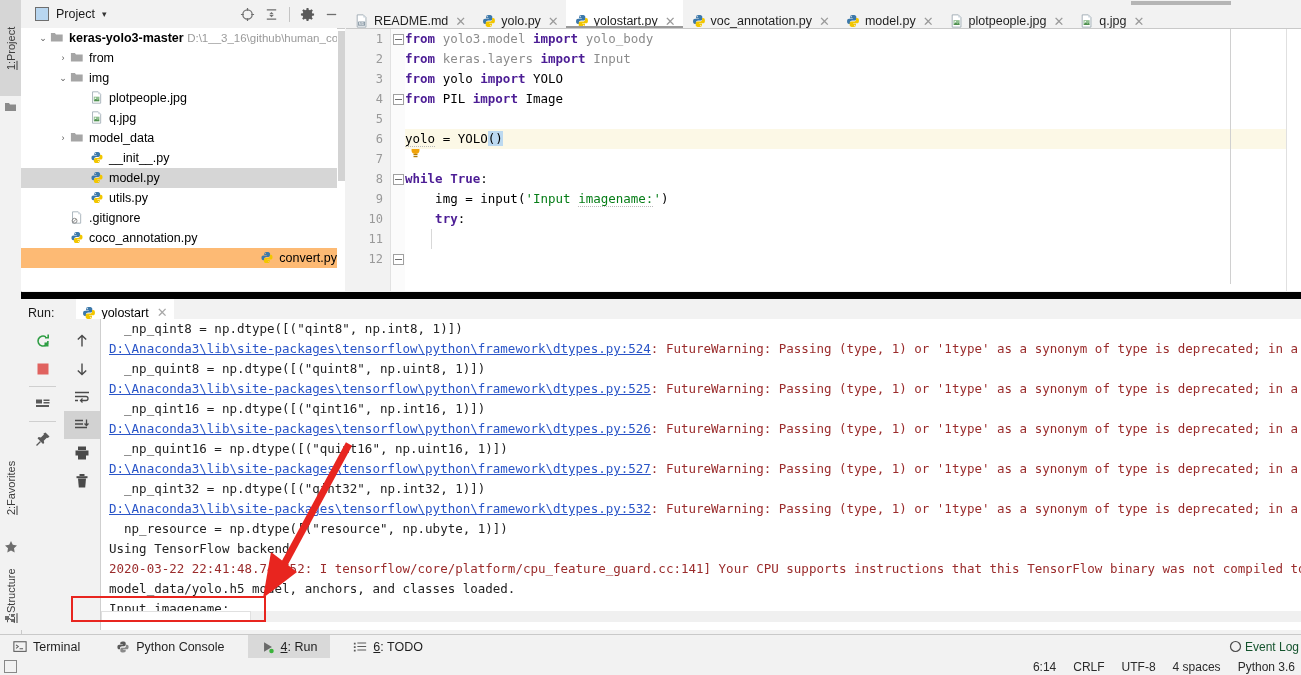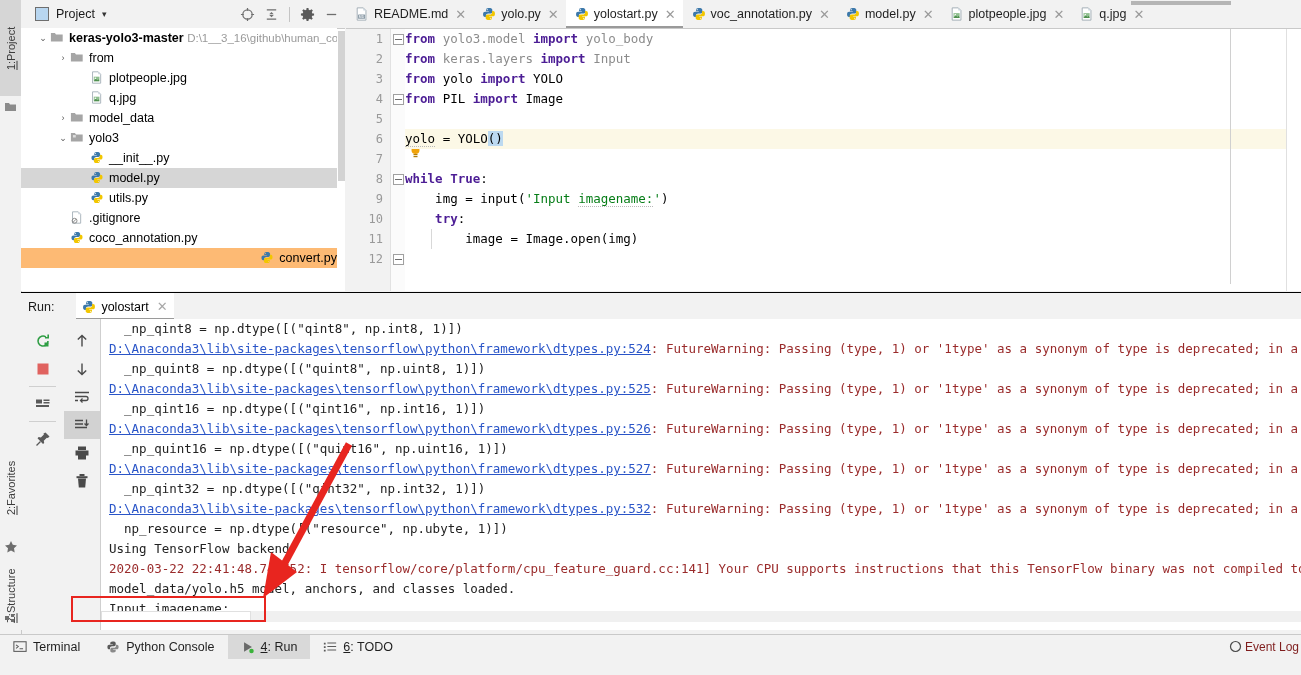--- a/index.html
+++ b/index.html
@@ -62,21 +62,21 @@
   }
   .projscroll .thumb{position:absolute;left:1px;top:2px;width:7px;height:150px;background:#d3d3d3;border-radius:0;}
 
   
   .editorwrap{position:absolute;left:346px;top:0;width:955px;height:291px;background:#fff;}
   .tabbar{
     position:absolute;left:0;top:0;width:955px;height:28px;
     background:#f2f2f2;border-bottom:1px solid #c9c9c9;display:flex;align-items:stretch;
   }
   .tab{
-    display:flex;align-items:center;padding:0 7px 0 9px;height:28px;
+    display:flex;align-items:flex-end;padding:0 7px 0 9px;height:28px;
     font-size:12.5px;color:#1f1f1f;white-space:nowrap;position:relative;
   }
   .tab.active{background:#fff;}
   .tab.active:after{content:"";position:absolute;left:0;bottom:0;width:100%;height:2px;background:#9a9a9a;}
   .tab .tabicon{width:14px;height:14px;margin-right:5px;flex:none;}
   .tab .x{margin-left:7px;color:#9a9a9a;font-size:13px;line-height:1;}
 
   .topscroll{position:absolute;right:50px;top:0;width:120px;height:6px;}
   .topscroll i{position:absolute;left:0;top:1px;width:100px;height:4px;background:#b5b5b5;display:block;}
 
@@ -98,21 +98,21 @@
   .squig{border-bottom:1px dotted #b8b8b8;}
   .bulb{position:absolute;left:63px;top:116px;width:13px;height:13px;}
   .indentguide{position:absolute;width:1px;background:#d8d8d8;}
   .editscroll{position:absolute;right:0;top:29px;width:14px;height:262px;background:#fff;border-left:1px solid #e0e0e0;}
   .editdivider{position:absolute;left:884px;top:29px;width:1px;height:255px;background:#d0d0d0;}
 
   
   .runwin{position:absolute;left:21px;top:292px;width:1280px;height:338px;background:#fff;}
   .runheader{
     position:absolute;left:0;top:0;width:1280px;height:27px;background:#f2f2f2;
-    border-top:1px solid #000000;border-bottom:1px solid #c9c9c9;display:flex;align-items:center;
+    border-top:7px solid #000000;border-bottom:1px solid #c9c9c9;display:flex;align-items:center;
   }
   .runlabel{margin-left:7px;font-size:12.5px;color:#1a1a1a;}
   .runtab{
     margin-left:22px;height:27px;display:flex;align-items:center;padding:0 6px;
     background:#fff;font-size:12.5px;position:relative;
   }
   .runtab:after{content:"";position:absolute;left:0;bottom:0;width:100%;height:2px;background:#9a9a9a;}
   .runtab .tabicon{width:14px;height:14px;margin-right:5px;}
   .runtab .x{margin-left:8px;color:#a8a8a8;font-size:13px;}
 
@@ -131,34 +131,34 @@
   .lnk{color:#2a55c8;text-decoration:underline;}
   .plain{color:#222;}
   .hscroll{position:absolute;left:80px;bottom:8px;width:1200px;height:11px;background:#f0f0f0;}
   .hscroll i{position:absolute;left:0;top:0;width:150px;height:11px;background:#fff;border:1px solid #e0e0e0;box-sizing:border-box;display:block;}
   .redbox{position:absolute;left:71px;top:596px;width:195px;height:26px;border:2px solid #e8251f;box-sizing:border-box;}
   .arrowsvg{position:absolute;left:245px;top:440px;pointer-events:none;}
 
   
   .bottombar{
     position:absolute;left:0;top:634px;width:1301px;height:24px;background:#f2f2f2;
-    border-top:1px solid #c9c9c9;display:flex;align-items:center;
+    border-top:1px solid #c9c9c9;display:flex;align-items:center;gap:10px;
   }
   .bb{display:flex;align-items:center;height:24px;padding:0 13px;font-size:12.5px;color:#1f1f1f;white-space:nowrap;}
   .bb.sel{background:#d9d9d9;}
   .bb .bicon{width:14px;height:14px;margin-right:6px;}
   .bb .u{text-decoration:underline;}
   .statusbar{
     position:absolute;left:0;top:658px;width:1301px;height:17px;background:#f2f2f2;
     display:flex;align-items:center;
   }
   .statusbar .leftbox{margin-left:4px;width:11px;height:11px;border:1px solid #888;background:#f2f2f2;}
   .sright{position:absolute;right:6px;top:0;height:17px;display:flex;align-items:center;gap:17px;
     font-size:12px;color:#2b2b2b;white-space:nowrap;}
-  .eventlog{position:absolute;right:2px;top:640px;font-size:12px;color:#7f1d1d;}
+  .eventlog{position:absolute;right:2px;top:640px;font-size:12px;color:#14532d;}
 </style>
 </head>
 <body>
 
 <div class="app">
 
   <div class="leftstrip">
     <div class="vbtn sel" style="top:0;height:96px;">
       <span class="ul">1:</span>
         <span> Project</span>
@@ -211,41 +211,40 @@
 
     <div class="tree">
 
       <div id="tree-rows">
           <div class="trow"><span style="display:inline-block;width:8px"></span><span class="arrow">⌄</span><svg viewBox="0 0 16 16" class="ticon">
               <path d="M0.5 2.5h5l1.2 1.7h8.3V13h-14.5z" fill="#a5a5a5"></path>
             </svg><span class="tlabel bold">keras-yolo3-master</span> <span class="tpath">D:\1__3_16\github\human_co</span></div>
           <div class="trow"><span style="display:inline-block;width:28px"></span><span class="arrow">›</span><svg viewBox="0 0 16 16" class="ticon">
               <path d="M0.5 2.5h5l1.2 1.7h8.3V13h-14.5z" fill="#a5a5a5"></path>
             </svg><span class="tlabel">from</span></div>
+          <div class="trow"><span style="display:inline-block;width:28px"></span><span class="arrow">⌄</span><svg viewBox="0 0 16 16" class="ticon">
+              <path d="M0.5 2.5h5l1.2 1.7h8.3V13h-14.5z" fill="#a5a5a5"></path>
+            </svg><span class="tlabel">img</span></div>
           <div class="trow"><span style="display:inline-block;width:48px"></span><span class="arrow"></span><svg viewBox="0 0 16 16" class="ticon">
               <path d="M2.5 1h7l3 3v11h-10z" fill="#fff" stroke="#9aa7b0" stroke-width="1"></path>
               <path d="M9.5 1l3 3h-3z" fill="#c9d4dc"></path>
               <rect x="4" y="7" width="7" height="5.5" fill="#8fbf8f"></rect>
               <circle cx="6" cy="9" r="1" fill="#fff"></circle>
               <path d="M4 12.5l2.5-3 2 2 1.5-1.5 1 2.5z" fill="#4f8f4f"></path>
             </svg><span class="tlabel">plotpeople.jpg</span></div>
           <div class="trow"><span style="display:inline-block;width:48px"></span><span class="arrow"></span><svg viewBox="0 0 16 16" class="ticon">
               <path d="M2.5 1h7l3 3v11h-10z" fill="#fff" stroke="#9aa7b0" stroke-width="1"></path>
               <path d="M9.5 1l3 3h-3z" fill="#c9d4dc"></path>
               <rect x="4" y="7" width="7" height="5.5" fill="#8fbf8f"></rect>
               <circle cx="6" cy="9" r="1" fill="#fff"></circle>
               <path d="M4 12.5l2.5-3 2 2 1.5-1.5 1 2.5z" fill="#4f8f4f"></path>
             </svg><span class="tlabel">q.jpg</span></div>
           <div class="trow"><span style="display:inline-block;width:28px"></span><span class="arrow">›</span><svg viewBox="0 0 16 16" class="ticon">
               <path d="M0.5 2.5h5l1.2 1.7h8.3V13h-14.5z" fill="#a5a5a5"></path>
             </svg><span class="tlabel">model_data</span></div>
-          <div class="trow"><span style="display:inline-block;width:28px"></span><span class="arrow">⌄</span><svg viewBox="0 0 16 16" class="ticon">
-              <path d="M0.5 2.5h5l1.2 1.7h8.3V13h-14.5z" fill="#a5a5a5"></path>
-              <rect x="3" y="5" width="3.5" height="3" fill="#dedede"></rect>
-            </svg><span class="tlabel">yolo3</span></div>
           <div class="trow"><span style="display:inline-block;width:48px"></span><span class="arrow"></span><svg viewBox="0 0 16 16" class="ticon">
               <path d="M7.6 1.2c-2.2 0-3 1-3 2.3v1.4h3.2v.5H3.5c-1.4 0-2.3.9-2.3 3s.8 3 2.2 3h1.1V9.8c0-1.5 1.2-2.4 2.6-2.4h2.6c1.2 0 2.1-.9 2.1-2.1V3.5c0-1.2-1-2.1-2.3-2.3zM6 2.4c.4 0 .7.3.7.7s-.3.7-.7.7-.7-.3-.7-.7.3-.7.7-.7z" fill="#3c78aa"></path>
               <path d="M8.4 14.8c2.2 0 3-1 3-2.3v-1.4H8.2v-.5h4.3c1.4 0 2.3-.9 2.3-3s-.8-3-2.2-3h-1.1v1.6c0 1.5-1.2 2.4-2.6 2.4H6.3c-1.2 0-2.1.9-2.1 2.1v1.8c0 1.2 1 2.1 2.3 2.3zM10 13.6c-.4 0-.7-.3-.7-.7s.3-.7.7-.7.7.3.7.7-.3.7-.7.7z" fill="#f2c600"></path>
             </svg><span class="tlabel">__init__.py</span></div>
           <div class="trow sel"><span style="display:inline-block;width:48px"></span><span class="arrow"></span><svg viewBox="0 0 16 16" class="ticon">
               <path d="M7.6 1.2c-2.2 0-3 1-3 2.3v1.4h3.2v.5H3.5c-1.4 0-2.3.9-2.3 3s.8 3 2.2 3h1.1V9.8c0-1.5 1.2-2.4 2.6-2.4h2.6c1.2 0 2.1-.9 2.1-2.1V3.5c0-1.2-1-2.1-2.3-2.3zM6 2.4c.4 0 .7.3.7.7s-.3.7-.7.7-.7-.3-.7-.7.3-.7.7-.7z" fill="#3c78aa"></path>
               <path d="M8.4 14.8c2.2 0 3-1 3-2.3v-1.4H8.2v-.5h4.3c1.4 0 2.3-.9 2.3-3s-.8-3-2.2-3h-1.1v1.6c0 1.5-1.2 2.4-2.6 2.4H6.3c-1.2 0-2.1.9-2.1 2.1v1.8c0 1.2 1 2.1 2.3 2.3zM10 13.6c-.4 0-.7-.3-.7-.7s.3-.7.7-.7.7.3.7.7-.3.7-.7.7z" fill="#f2c600"></path>
             </svg><span class="tlabel">model.py</span></div>
           <div class="trow"><span style="display:inline-block;width:48px"></span><span class="arrow"></span><svg viewBox="0 0 16 16" class="ticon">
               <path d="M7.6 1.2c-2.2 0-3 1-3 2.3v1.4h3.2v.5H3.5c-1.4 0-2.3.9-2.3 3s.8 3 2.2 3h1.1V9.8c0-1.5 1.2-2.4 2.6-2.4h2.6c1.2 0 2.1-.9 2.1-2.1V3.5c0-1.2-1-2.1-2.3-2.3zM6 2.4c.4 0 .7.3.7.7s-.3.7-.7.7-.7-.3-.7-.7.3-.7.7-.7z" fill="#3c78aa"></path>
@@ -374,21 +373,20 @@
         <div class="cl"><span class="kw">from</span> <span class="dim">yolo3.model</span> <span class="kw">import</span> <span class="dim">yolo_body</span></div>
         <div class="cl"><span class="kw">from</span> <span class="dim">keras.layers</span> <span class="kw">import</span> <span class="dim">Input</span></div>
         <div class="cl"><span class="kw">from</span> <span class="id">yolo</span> <span class="kw">import</span> <span class="id">YOLO</span></div>
         <div class="cl"><span class="kw">from</span> <span class="id">PIL</span> <span class="kw">import</span> <span class="id">Image</span></div>
         <div class="cl"> </div>
         <div class="cl hl"><span class="squig">yolo</span> = <span class="id">YOLO</span><span class="selsq">()</span></div>
         <div class="cl"> </div>
         <div class="cl"><span class="kw">while</span> <span class="kw">True</span>:</div>
         <div class="cl">    <span class="id">img</span> = <span class="id">input</span>(<span class="str">'Input </span><span class="str squig">imagename:</span><span class="str">'</span>)</div>
         <div class="cl">    <span class="kw">try</span>:</div>
-        <div class="cl">        <span class="id">image</span> = <span class="id">Image.open</span>(<span class="id">img</span>)</div>
       </div>
       <div class="indentguide" style="left:85px;top:200px;height:20px;"></div>
     </div>
     <div class="editdivider"></div>
     <div class="editscroll"></div>
   </div>
 
   <div class="runwin">
     <div class="runheader">
       <div class="runlabel">Run:</div>
@@ -526,20 +524,31 @@
       </div>
       <div class="bb">
         <svg viewBox="0 0 16 16" class="bicon">
           <path d="M1 3h2v2H1zM1 7h2v2H1zM1 11h2v2H1z" fill="#5a5a5a"></path>
           <path d="M5 3.5h10M5 7.5h10M5 11.5h10" stroke="#5a5a5a" stroke-width="1.2"></path>
         </svg>
         <span><span class="u">6</span>: TODO</span>
       </div>
     </div>
 
+  <div class="statusbar">
+    <div class="leftbox"></div>
+
+    <div class="sright">
+      <span>6:14</span>
+      <span>CRLF</span>
+      <span>UTF-8</span>
+      <span>4 spaces</span>
+      <span>Python 3.6</span>
+    </div>
+  </div>
   <div class="eventlog">
     <svg width="13" height="13" viewBox="0 0 13 13" style="vertical-align:-2px">
       <circle cx="6.5" cy="6.5" r="5" fill="none" stroke="#4a4a4a" stroke-width="1.2"></circle>
     </svg>
     <span>Event Log</span>
   </div>
 
 </div>
 
 </body></html>

